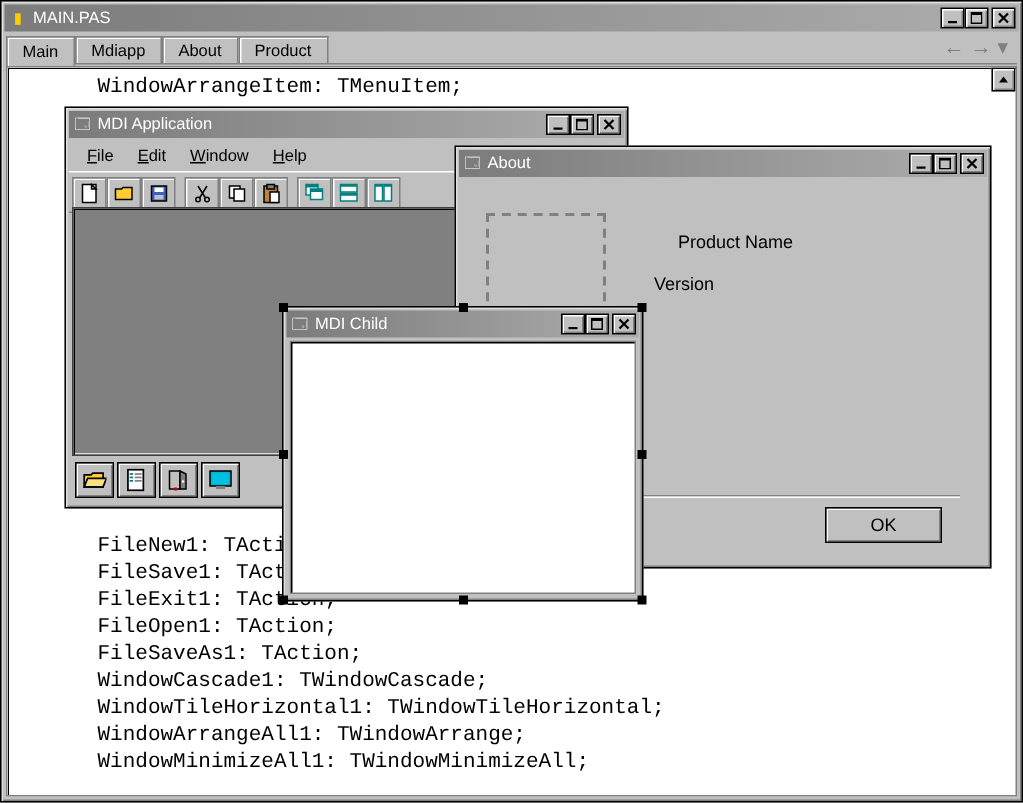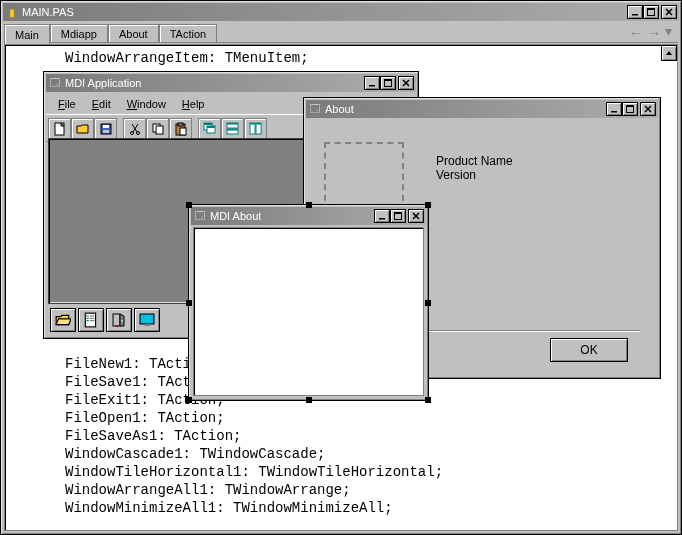--- a/index.html
+++ b/index.html
@@ -178,22 +178,22 @@
     position: absolute;
     left: 4px; right: 4px; top: 22px; bottom: 4px;
     padding: 12px;
   }
   .about-frame {
     position: absolute;
     left: 16px; top: 22px;
     width: 80px; height: 80px;
     border: 2px dashed #808080;
   }
-  .about-label1 { position: absolute; left: 128px; top: 34px; font-size: 12px;}
-  .about-label2 { position: absolute; left: 128px; top: 48px; font-size: 12px;}
+  .about-label1 { position: absolute; left: 144px; top: 34px; font-size: 12px;}
+  .about-label2 { position: absolute; left: 128px; top: 62px; font-size: 12px;}
   .about-sep {
     position: absolute;
     left: 16px; right: 16px; top: 210px;
     height: 2px;
     border-top: 1px solid #808080;
     border-bottom: 1px solid #fff;
   }
   .ok-btn {
     position: absolute;
     right: 28px; bottom: 12px;
@@ -257,21 +257,21 @@
           <svg viewBox="0 0 8 8">
             <path d="M1 1 L7 7 M7 1 L1 7" stroke="#000" stroke-width="1.5"></path>
           </svg>
         </span>
     </span>
   </div>
   <div class="tabbar">
     <span class="tab active">Main</span>
     <span class="tab">Mdiapp</span>
     <span class="tab">About</span>
-    <span class="tab">TAction</span>
+    <span class="tab">Product</span>
     <span class="navarrows">
       <span>←</span>
       <span>→</span>
       <span>▾</span>
     </span>
   </div>
   <div class="code-area"><span class="scroll-up"><svg width="8" height="8" viewBox="0 0 8 8">
           <path d="M4 2 L7 6 L1 6 Z" fill="#000"></path>
         </svg></span><span id="code-content">WindowArrangeItem: TMenuItem;
 
@@ -461,21 +461,21 @@
     <div class="about-label1">Product Name</div>
     <div class="about-label2">Version</div>
     <div class="about-sep"></div>
     <div class="ok-btn">OK</div>
   </div>
 </div>
 
 <div id="child-window" class="win">
   <div class="titlebar inactive">
     <span class="ticon">🗔</span>
-    <span class="ttext">MDI About</span>
+    <span class="ttext">MDI Child</span>
     <span class="tbtns">
       <span class="tbtn">
           <svg viewBox="0 0 8 8">
             <rect x="1" y="6" width="6" height="1.5" fill="#000"></rect>
           </svg>
         </span>
       <span class="tbtn">
           <svg viewBox="0 0 8 8">
             <rect x="0.5" y="0.5" width="7" height="7" fill="none" stroke="#000" stroke-width="1"></rect>
             <rect x="0.5" y="0.5" width="7" height="1.5" fill="#000"></rect>

